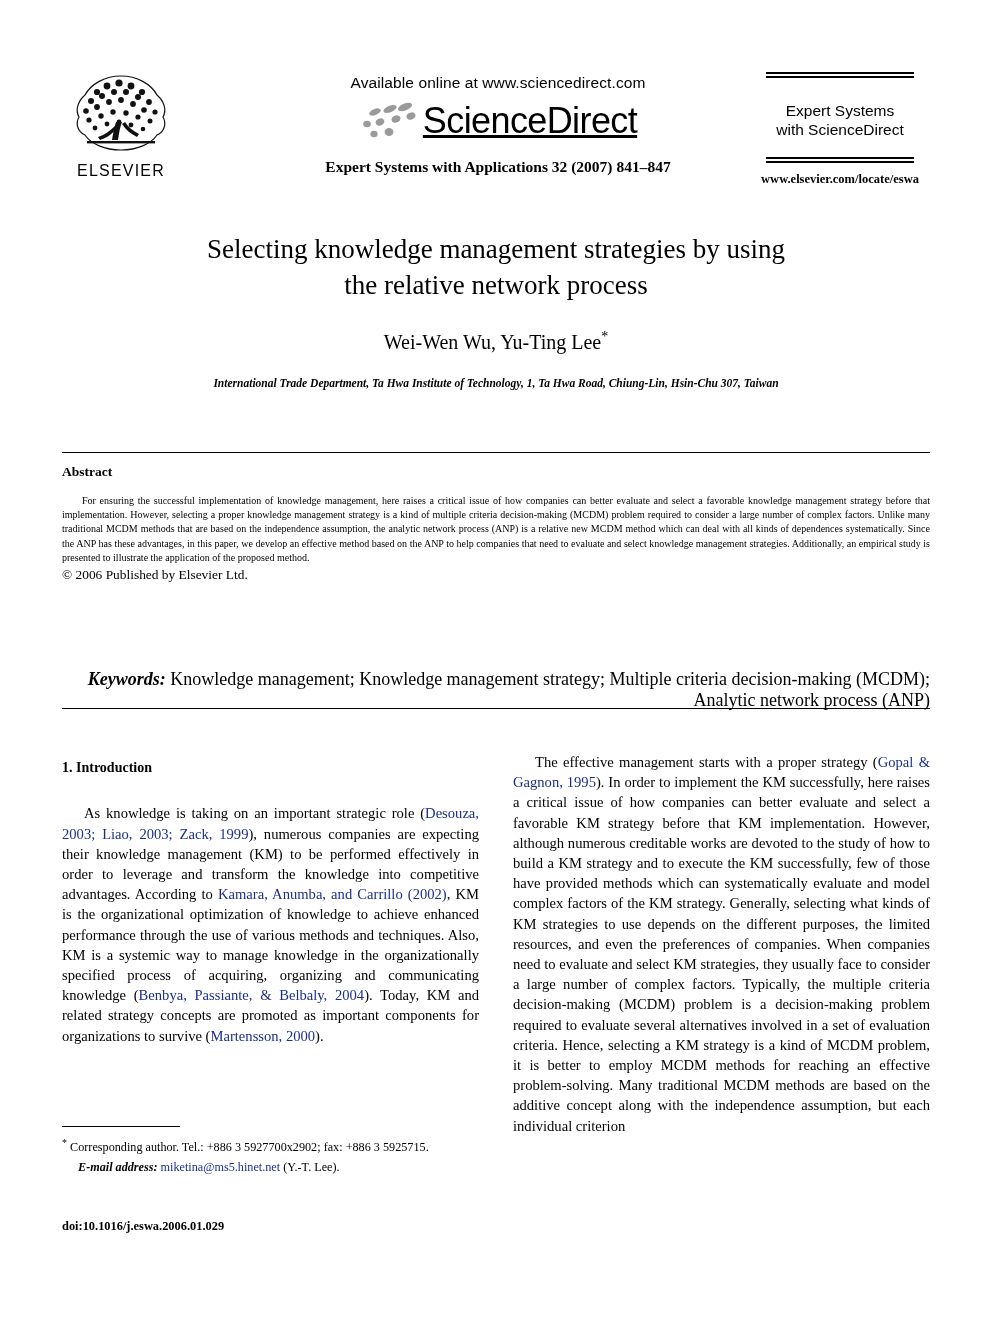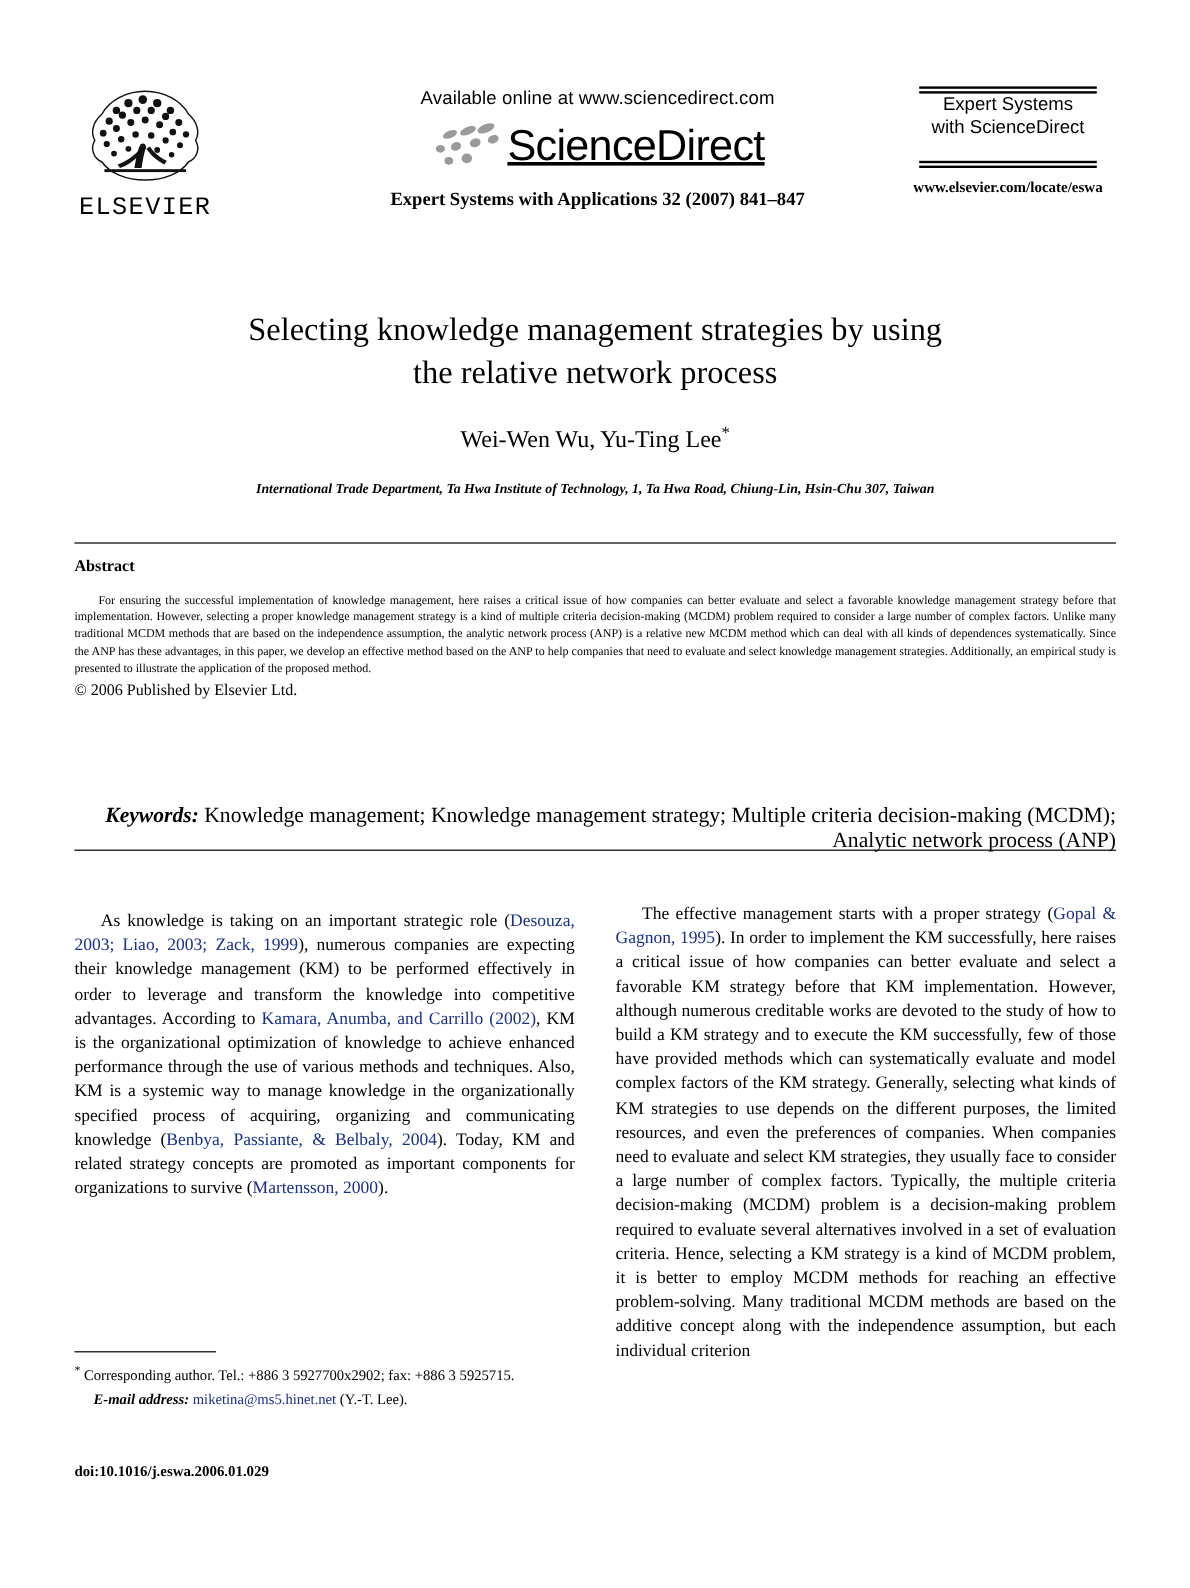--- a/index.html
+++ b/index.html
@@ -37,22 +37,22 @@
     width: 118px;
     text-align: center;
   }
   .tree-mark {
     width: 104px;
     height: 92px;
     display: block;
     margin: 0 auto;
   }
   .elsevier-word {
-    font-family: Liberation Mono, monospace;
-    font-size: 21px;
+    font-family: Liberation Sans, sans-serif;
+    font-size: 16px;
     letter-spacing: 1.2px;
     margin-top: 1px;
     line-height: 1;
   }
   .sd-block {
     position: absolute;
     left: 186px;
     top: 12px;
     width: 500px;
     text-align: center;
@@ -95,35 +95,35 @@
     border-top: 2px solid #000;
     border-bottom: 2px solid #000;
     height: 2px;
     width: 148px;
     margin: 0 auto;
   }
   .jname {
     font-family: "Liberation Sans", sans-serif;
     font-size: 15.5px;
     line-height: 1.2;
-    padding: 1px 0 18px 0;
+    padding: 24px 0 18px 0;
     font-weight: 400;
   }
   .jurl {
     font-family: "Liberation Serif", serif;
     font-weight: bold;
     font-size: 12.5px;
     margin-top: 9px;
   }
 
   
   .title-block {
     position: absolute;
     left: 62px;
-    top: 256px;
+    top: 231px;
     width: 868px;
     text-align: center;
   }
   .paper-title {
     font-size: 27px;
     line-height: 1.34;
     font-weight: 400;
     margin: 0;
   }
   .authors {
@@ -347,20 +347,21 @@
   </div>
 
   <div class="keywords">
     <span class="kw-label">Keywords:</span>
     <span>Knowledge management; Knowledge management strategy; Multiple criteria decision-making (MCDM); Analytic network process (ANP)</span>
   </div>
 
   <div class="hr-thin" id="rule-abstract-bottom"></div>
 
   <div class="col col-left">
+    <h2 class="sec-head">1. Introduction</h2>
     <p class="para"><span>As knowledge is taking on an important strategic role (</span><a class="cite" href="#">Desouza, 2003; Liao, 2003; Zack, 1999</a><span>), numerous companies are expecting their knowledge management (KM) to be performed effectively in order to leverage and transform the knowledge into competitive advantages. According to </span><a class="cite" href="#">Kamara, Anumba, and Carrillo (2002)</a><span>, KM is the organizational optimization of knowledge to achieve enhanced performance through the use of various methods and techniques. Also, KM is a systemic way to manage knowledge in the organizationally specified process of acquiring, organizing and communicating knowledge (</span><a class="cite" href="#">Benbya, Passiante, &amp; Belbaly, 2004</a><span>). Today, KM and related strategy concepts are promoted as important components for organizations to survive (</span><a class="cite" href="#">Martensson, 2000</a><span>).</span></p>
   </div>
 
   <div class="col col-right">
     <p class="para"><span>The effective management starts with a proper strategy (</span><a class="cite" href="#">Gopal &amp; Gagnon, 1995</a><span>). In order to implement the KM successfully, here raises a critical issue of how companies can better evaluate and select a favorable KM strategy before that KM implementation. However, although numerous creditable works are devoted to the study of how to build a KM strategy and to execute the KM successfully, few of those have provided methods which can systematically evaluate and model complex factors of the KM strategy. Generally, selecting what kinds of KM strategies to use depends on the different purposes, the limited resources, and even the preferences of companies. When companies need to evaluate and select KM strategies, they usually face to consider a large number of complex factors. Typically, the multiple criteria decision-making (MCDM) problem is a decision-making problem required to evaluate several alternatives involved in a set of evaluation criteria. Hence, selecting a KM strategy is a kind of MCDM problem, it is better to employ MCDM methods for reaching an effective problem-solving. Many traditional MCDM methods are based on the additive concept along with the independence assumption, but each individual criterion</span></p>
   </div>
 
   <div class="footnote">
     <div class="fn-rule"></div>
     <p class="fn-text"><span class="fn-star">*</span> <span>Corresponding author. Tel.: +886 3 5927700x2902; fax: +886 3 5925715.</span></p>

